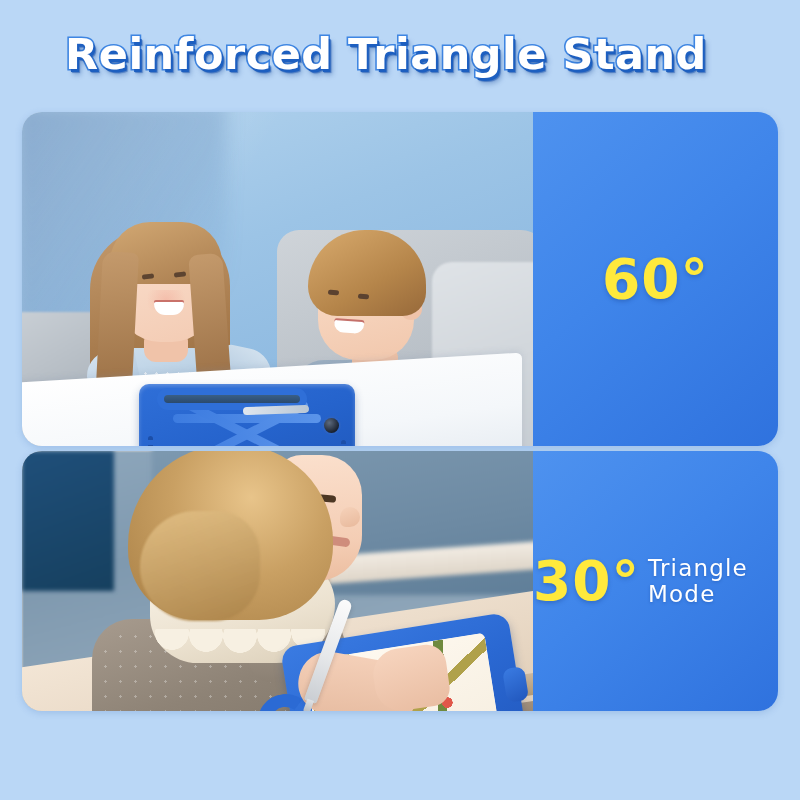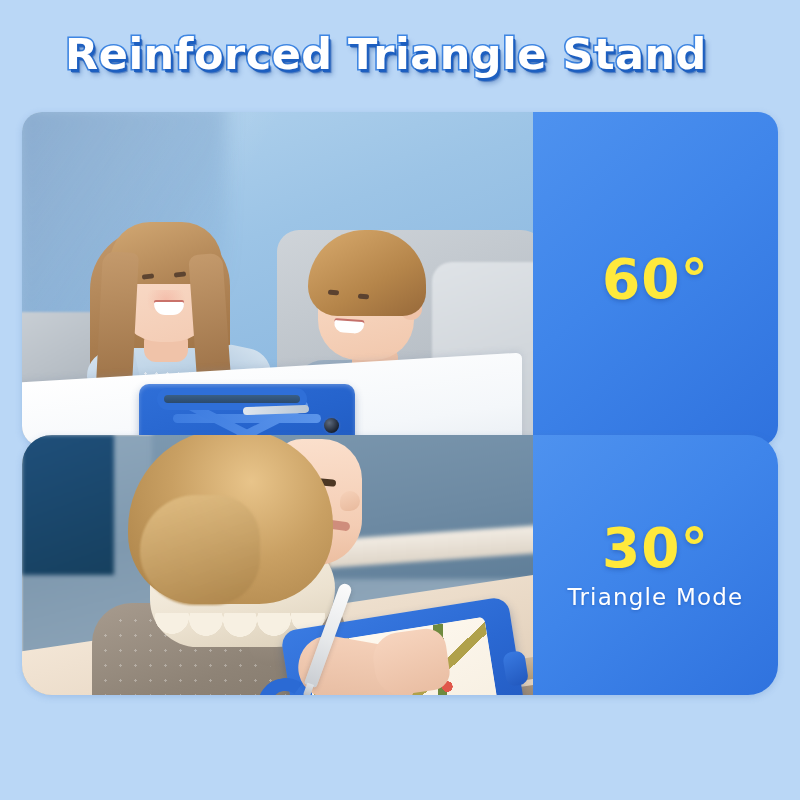--- a/index.html
+++ b/index.html
@@ -30,27 +30,27 @@
   }
 
   
   .card {
     position:absolute; left:22px; width:756px;
     border-radius:20px; overflow:hidden;
     display:flex;
     box-shadow:0 2px 7px rgba(60,110,180,.22);
   }
   #card-video   { top:112px; height:334px; }
-  #card-drawing { top:435px; height:260px;border-radius:30px; }
+  #card-drawing { top:451px; height:260px; }
 
   .photo { position:relative; width:511px; height:100%; overflow:hidden; }
   .panel {
     width:245px; height:100%;
     background:linear-gradient(140deg,#4e92ef 0%,#3f85ea 45%,#2f72de 100%);
-    display:flex; flex-direction:column;
+    display:flex; 
     align-items:center; justify-content:center;
     gap:8px;
   }
   .deg {
     font-size:55px; font-weight:bold; color:#ffe93c;
     letter-spacing:1px; line-height:1;
     text-shadow:0 2px 4px rgba(20,60,140,.35);
   }
   .mode {
     font-size:23px; color:#ffffff; letter-spacing:1.2px;

